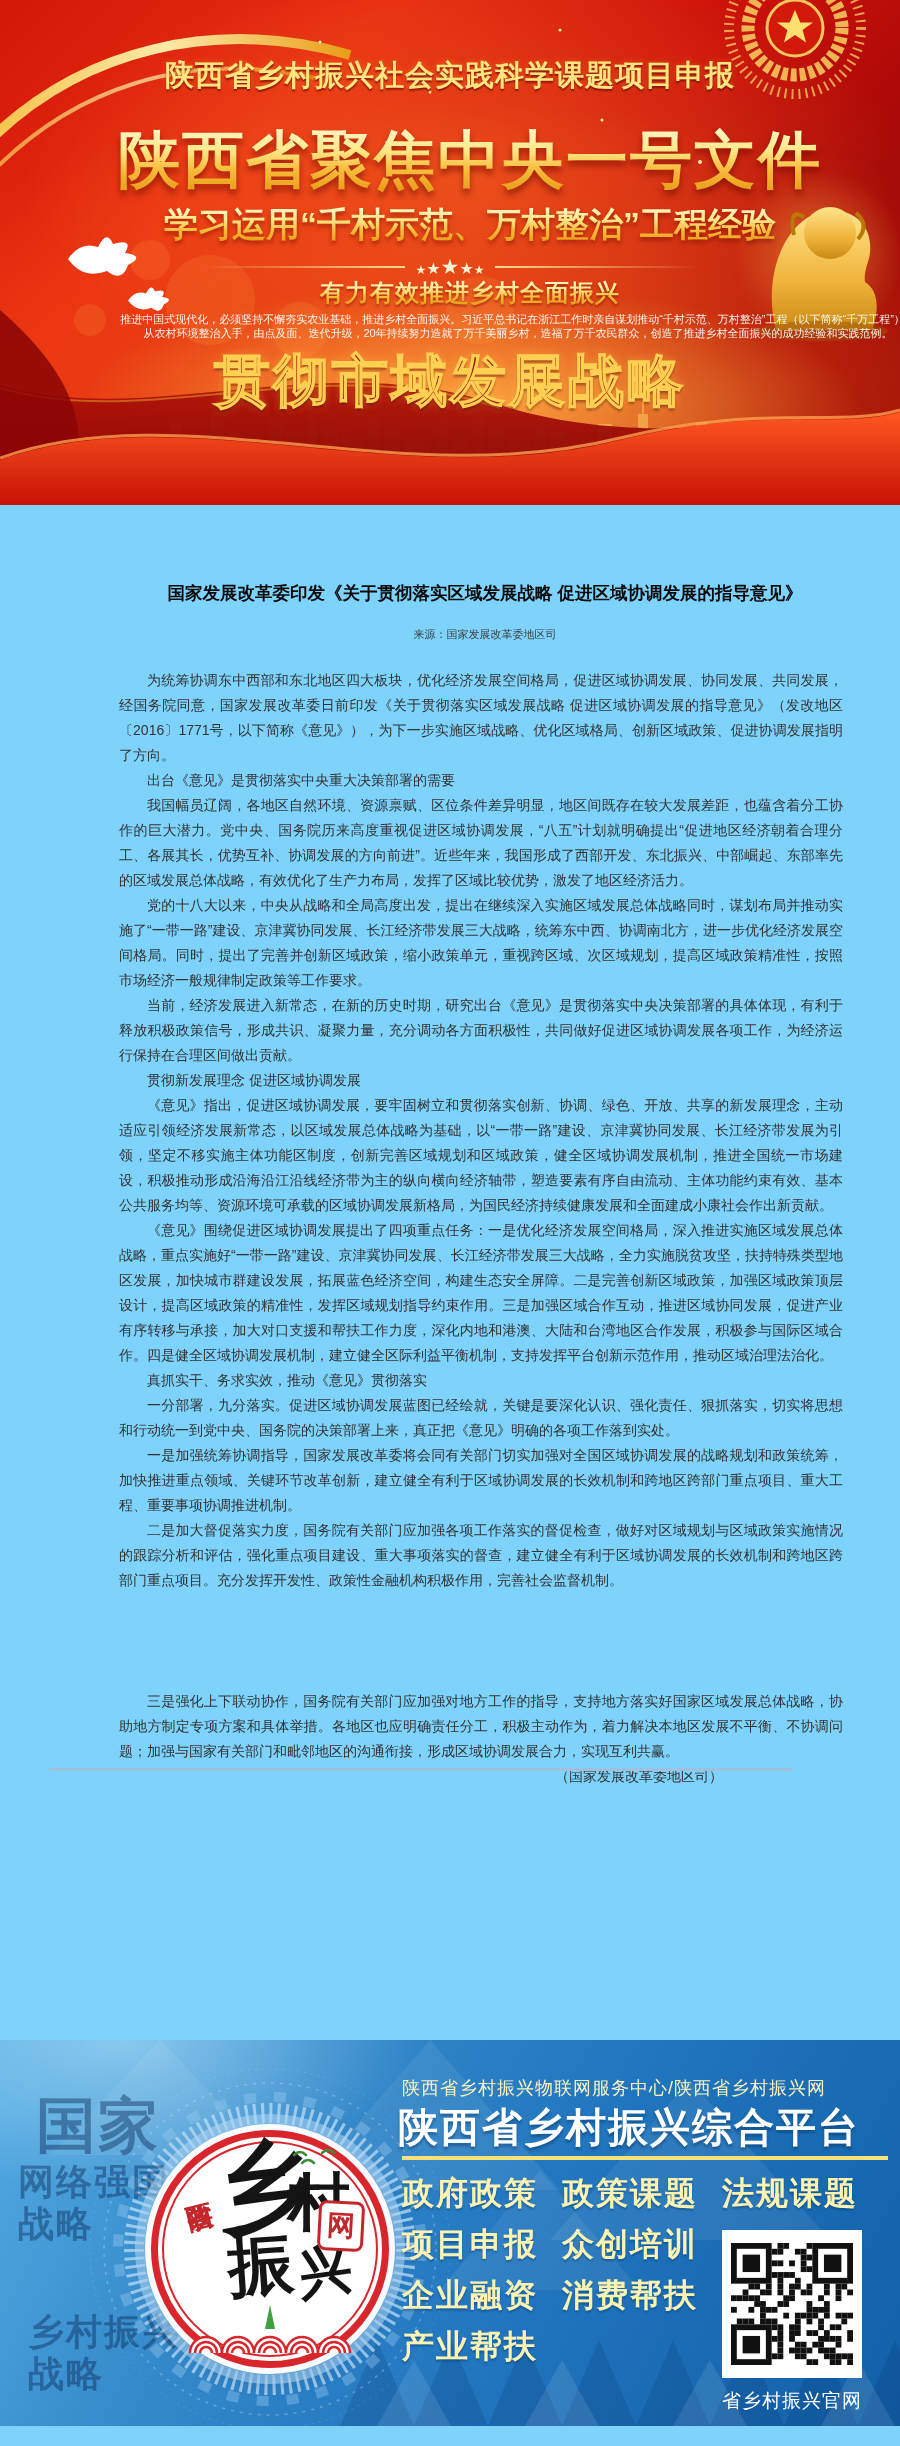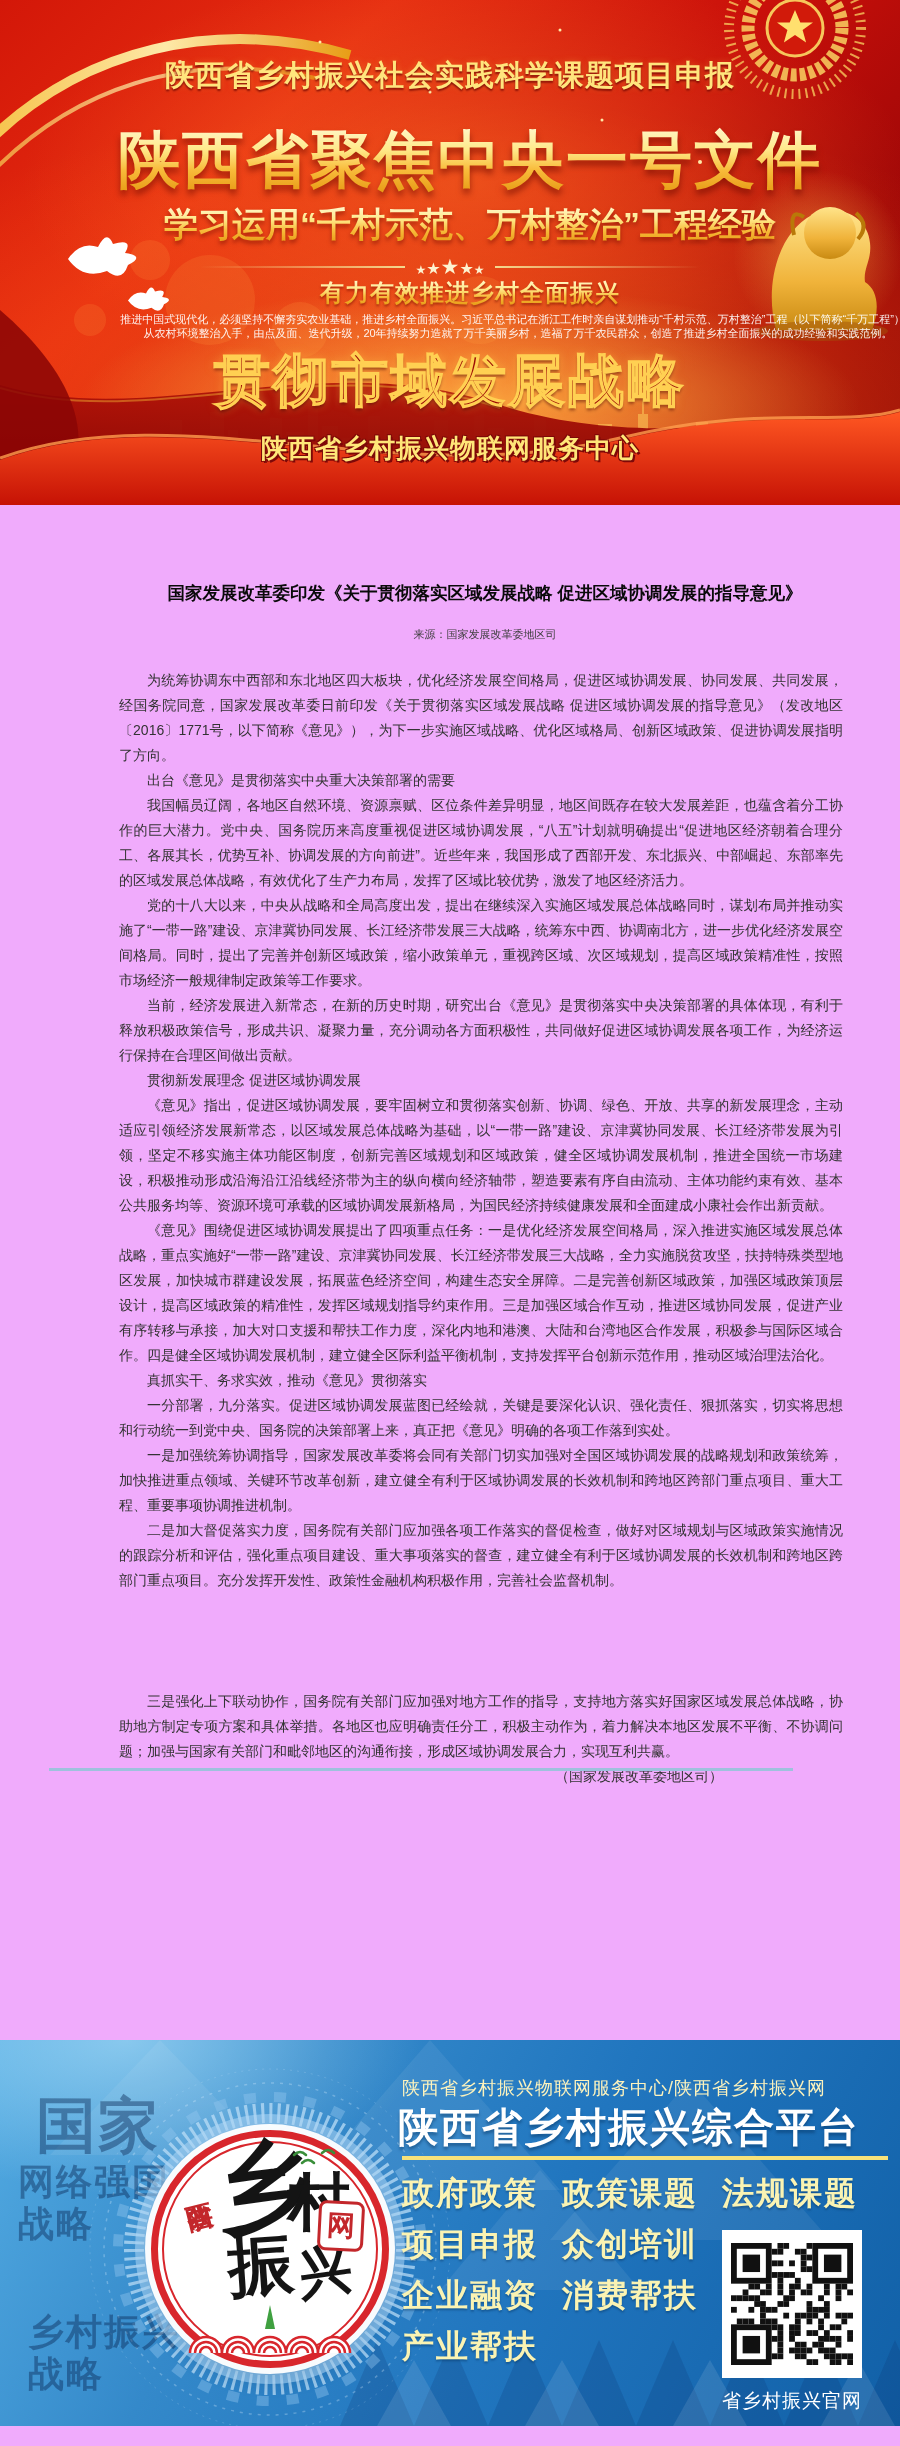--- a/index.html
+++ b/index.html
@@ -1,16 +1,16 @@
 <!DOCTYPE html>
 <html><head>
 <meta charset="utf-8">
 <style>
   html,body{margin:0;padding:0;background:#fff;}
-  .page{position:relative;width:900px;height:2446px;background:#f0abfc;overflow:hidden;
+  .page{position:relative;width:900px;height:2446px;background:#7dd3fc;overflow:hidden;
         font-family:"Liberation Sans",sans-serif;}
 
   
   .banner{position:absolute;left:0;top:0;width:900px;height:505px;overflow:hidden;
     background:
       radial-gradient(ellipse 620px 300px at 52% 36%, rgba(255,122,40,.50), rgba(255,60,20,0) 72%),
       radial-gradient(ellipse 900px 400px at 50% 82%, rgba(255,122,30,.65) 0%, rgba(255,90,20,.25) 48%, rgba(200,20,10,0) 78%),
       linear-gradient(135deg,#d31708 0%,#e62d11 28%,#c9100a 55%,#a00707 78%,#850404 100%);}
   .banner-art{position:absolute;left:0;top:0;width:900px;height:505px;}
   .banner .txt{position:absolute;left:0;width:900px;text-align:center;z-index:3;}
@@ -231,21 +231,20 @@
       <span class="line l"></span>
       <span id="stars-box"><span class="star s0">★</span><span class="star s1">★</span><span class="star s2">★</span><span class="star s1">★</span><span class="star s0">★</span></span>
       <span class="line r"></span>
     </div>
     <div class="txt b-slogan gold-text">有力有效推进乡村全面振兴</div>
     <div class="txt b-intro">
       <div>推进中国式现代化，必须坚持不懈夯实农业基础，推进乡村全面振兴。习近平总书记在浙江工作时亲自谋划推动“千村示范、万村整治”工程（以下简称“千万工程”），</div>
       <div>从农村环境整治入手，由点及面、迭代升级，20年持续努力造就了万千美丽乡村，造福了万千农民群众，创造了推进乡村全面振兴的成功经验和实践范例。</div>
     </div>
     <div class="txt b-strategy">贯彻市域发展战略</div>
-    <div class="txt b-org">陕西省乡村振兴物联网服务中心</div>
   </header>
 
   <main class="article">
     <h1>国家发展改革委印发《关于贯彻落实区域发展战略 促进区域协调发展的指导意见》</h1>
     <div class="a-source">来源：国家发展改革委地区司</div>
     <div class="a-body" id="article-body">
         <p>为统筹协调东中西部和东北地区四大板块，优化经济发展空间格局，促进区域协调发展、协同发展、共同发展，经国务院同意，国家发展改革委日前印发《关于贯彻落实区域发展战略 促进区域协调发展的指导意见》（发改地区〔2016〕1771号，以下简称《意见》），为下一步实施区域战略、优化区域格局、创新区域政策、促进协调发展指明了方向。</p>
         <p>出台《意见》是贯彻落实中央重大决策部署的需要</p>
         <p>我国幅员辽阔，各地区自然环境、资源禀赋、区位条件差异明显，地区间既存在较大发展差距，也蕴含着分工协作的巨大潜力。党中央、国务院历来高度重视促进区域协调发展，“八五”计划就明确提出“促进地区经济朝着合理分工、各展其长，优势互补、协调发展的方向前进”。近些年来，我国形成了西部开发、东北振兴、中部崛起、东部率先的区域发展总体战略，有效优化了生产力布局，发挥了区域比较优势，激发了地区经济活力。</p>
         <p>党的十八大以来，中央从战略和全局高度出发，提出在继续深入实施区域发展总体战略同时，谋划布局并推动实施了“一带一路”建设、京津冀协同发展、长江经济带发展三大战略，统筹东中西、协调南北方，进一步优化经济发展空间格局。同时，提出了完善并创新区域政策，缩小政策单元，重视跨区域、次区域规划，提高区域政策精准性，按照市场经济一般规律制定政策等工作要求。</p>

